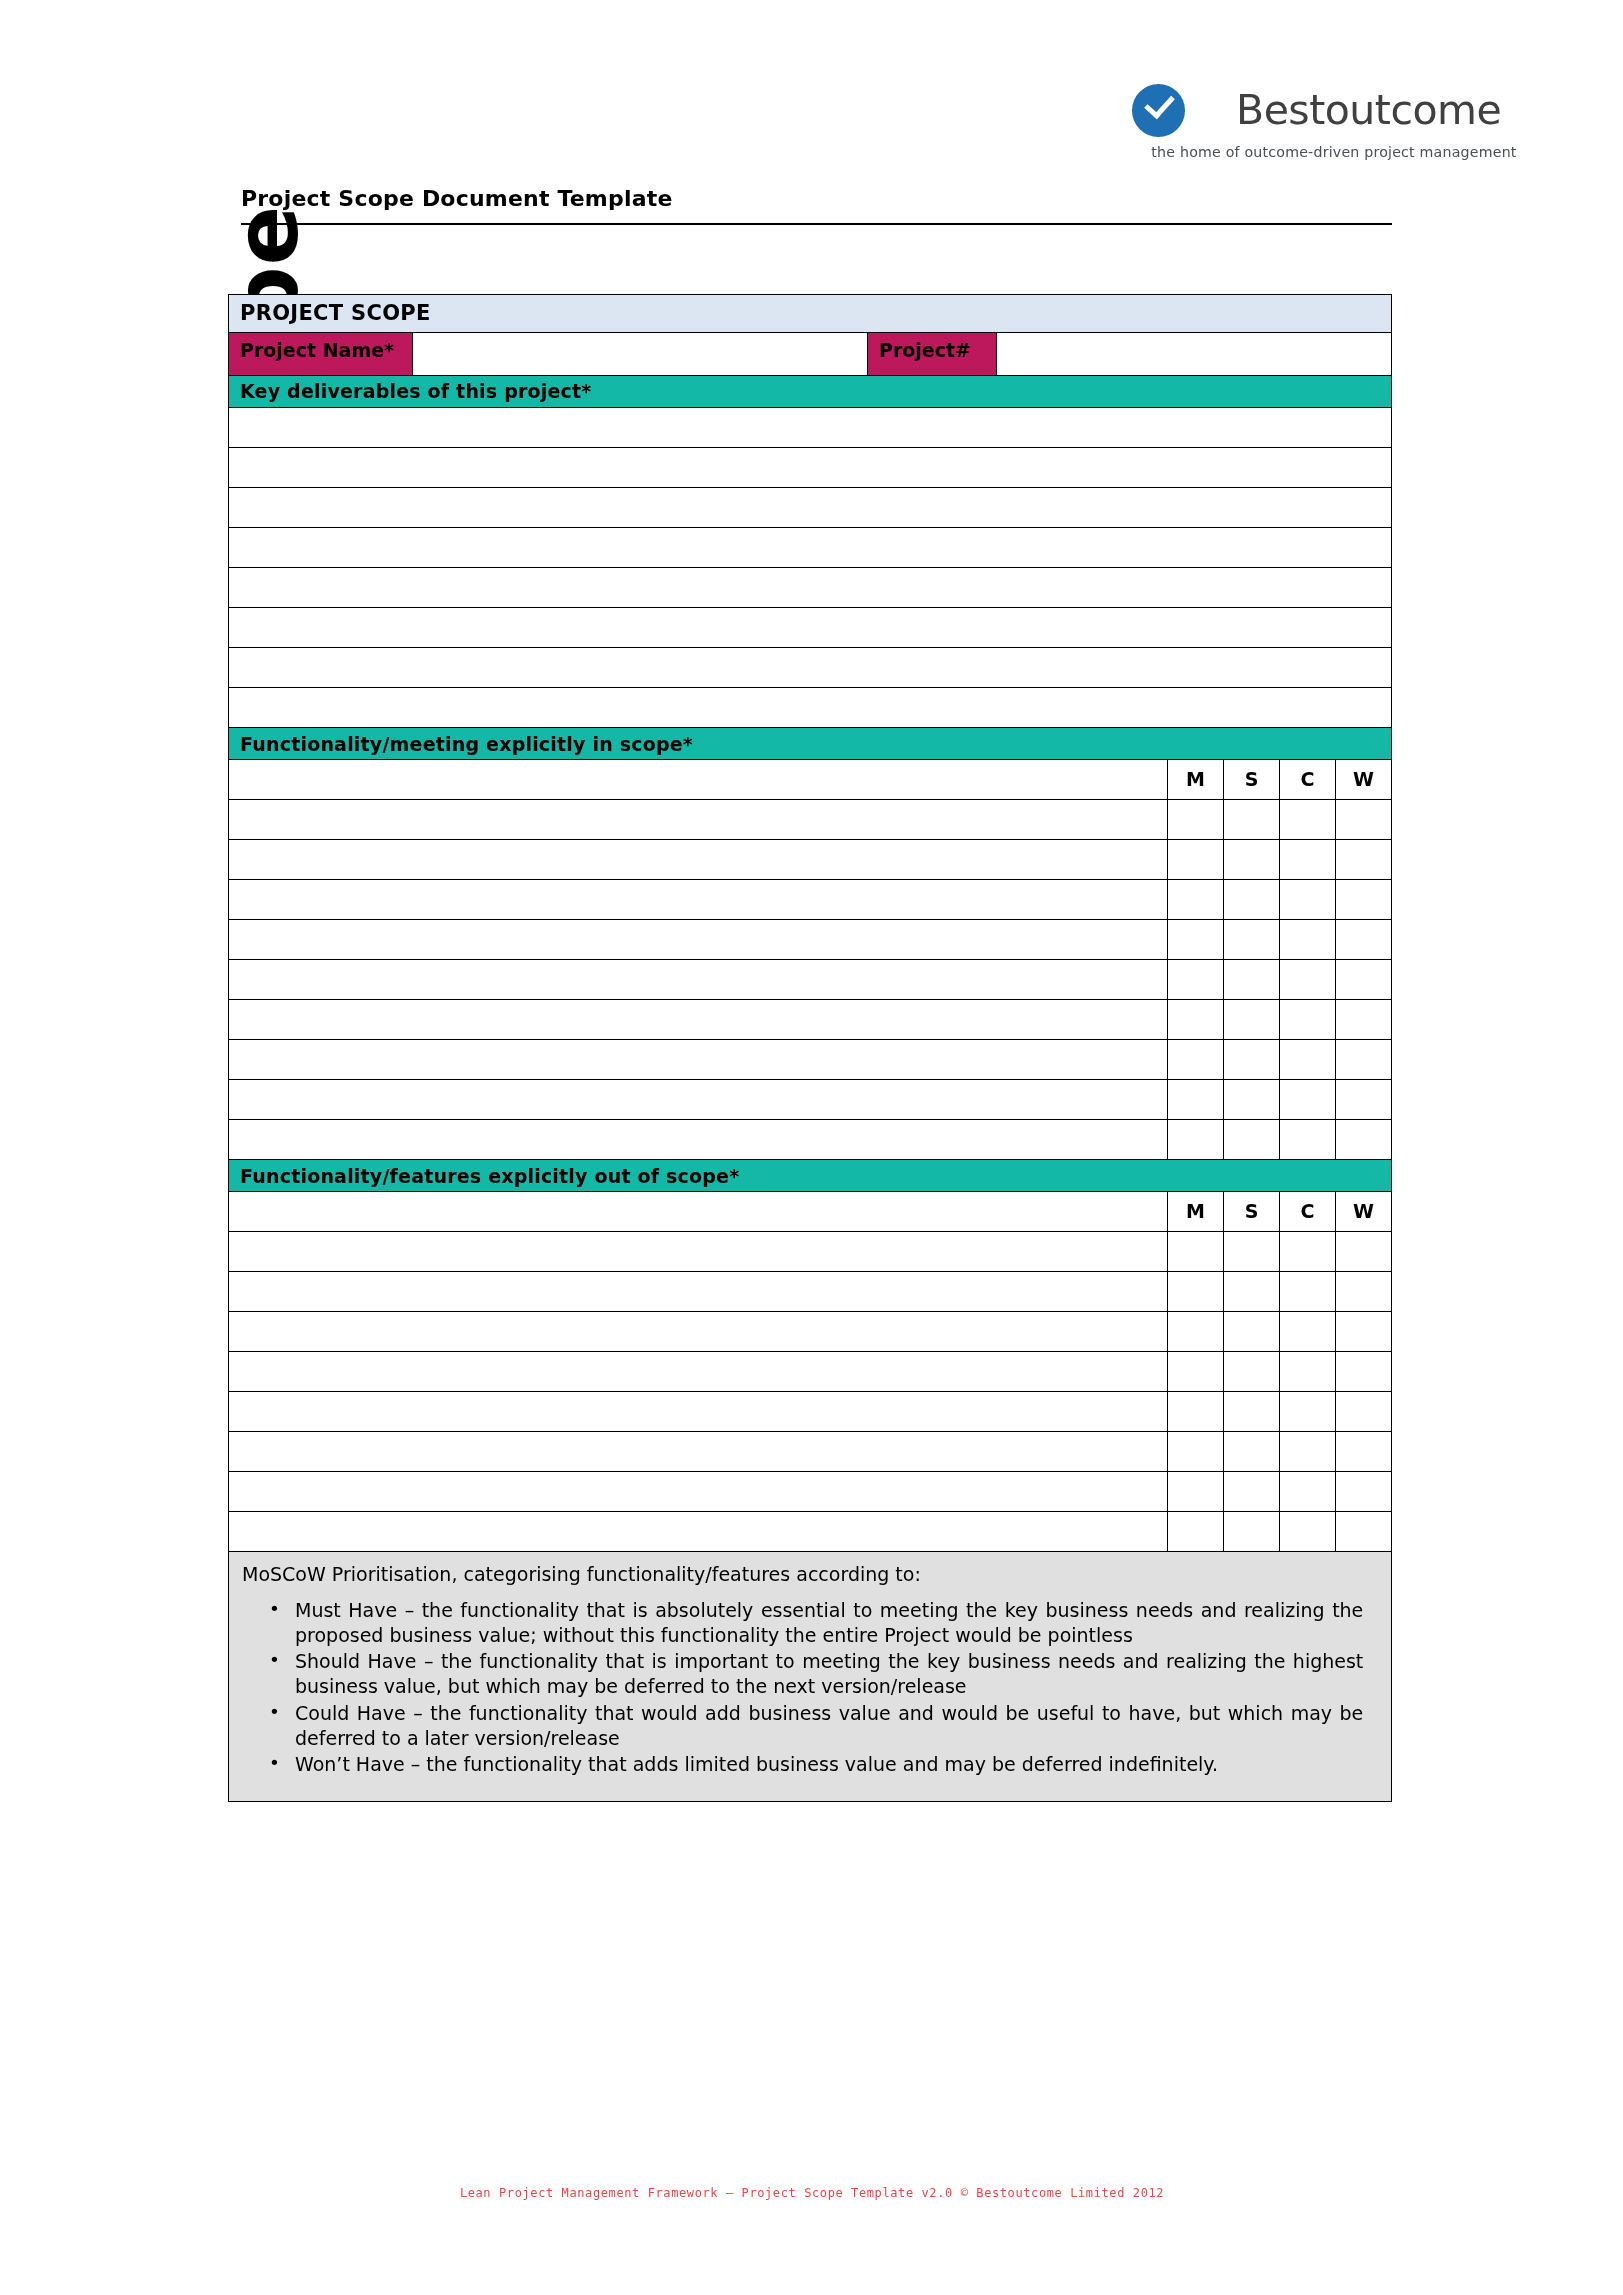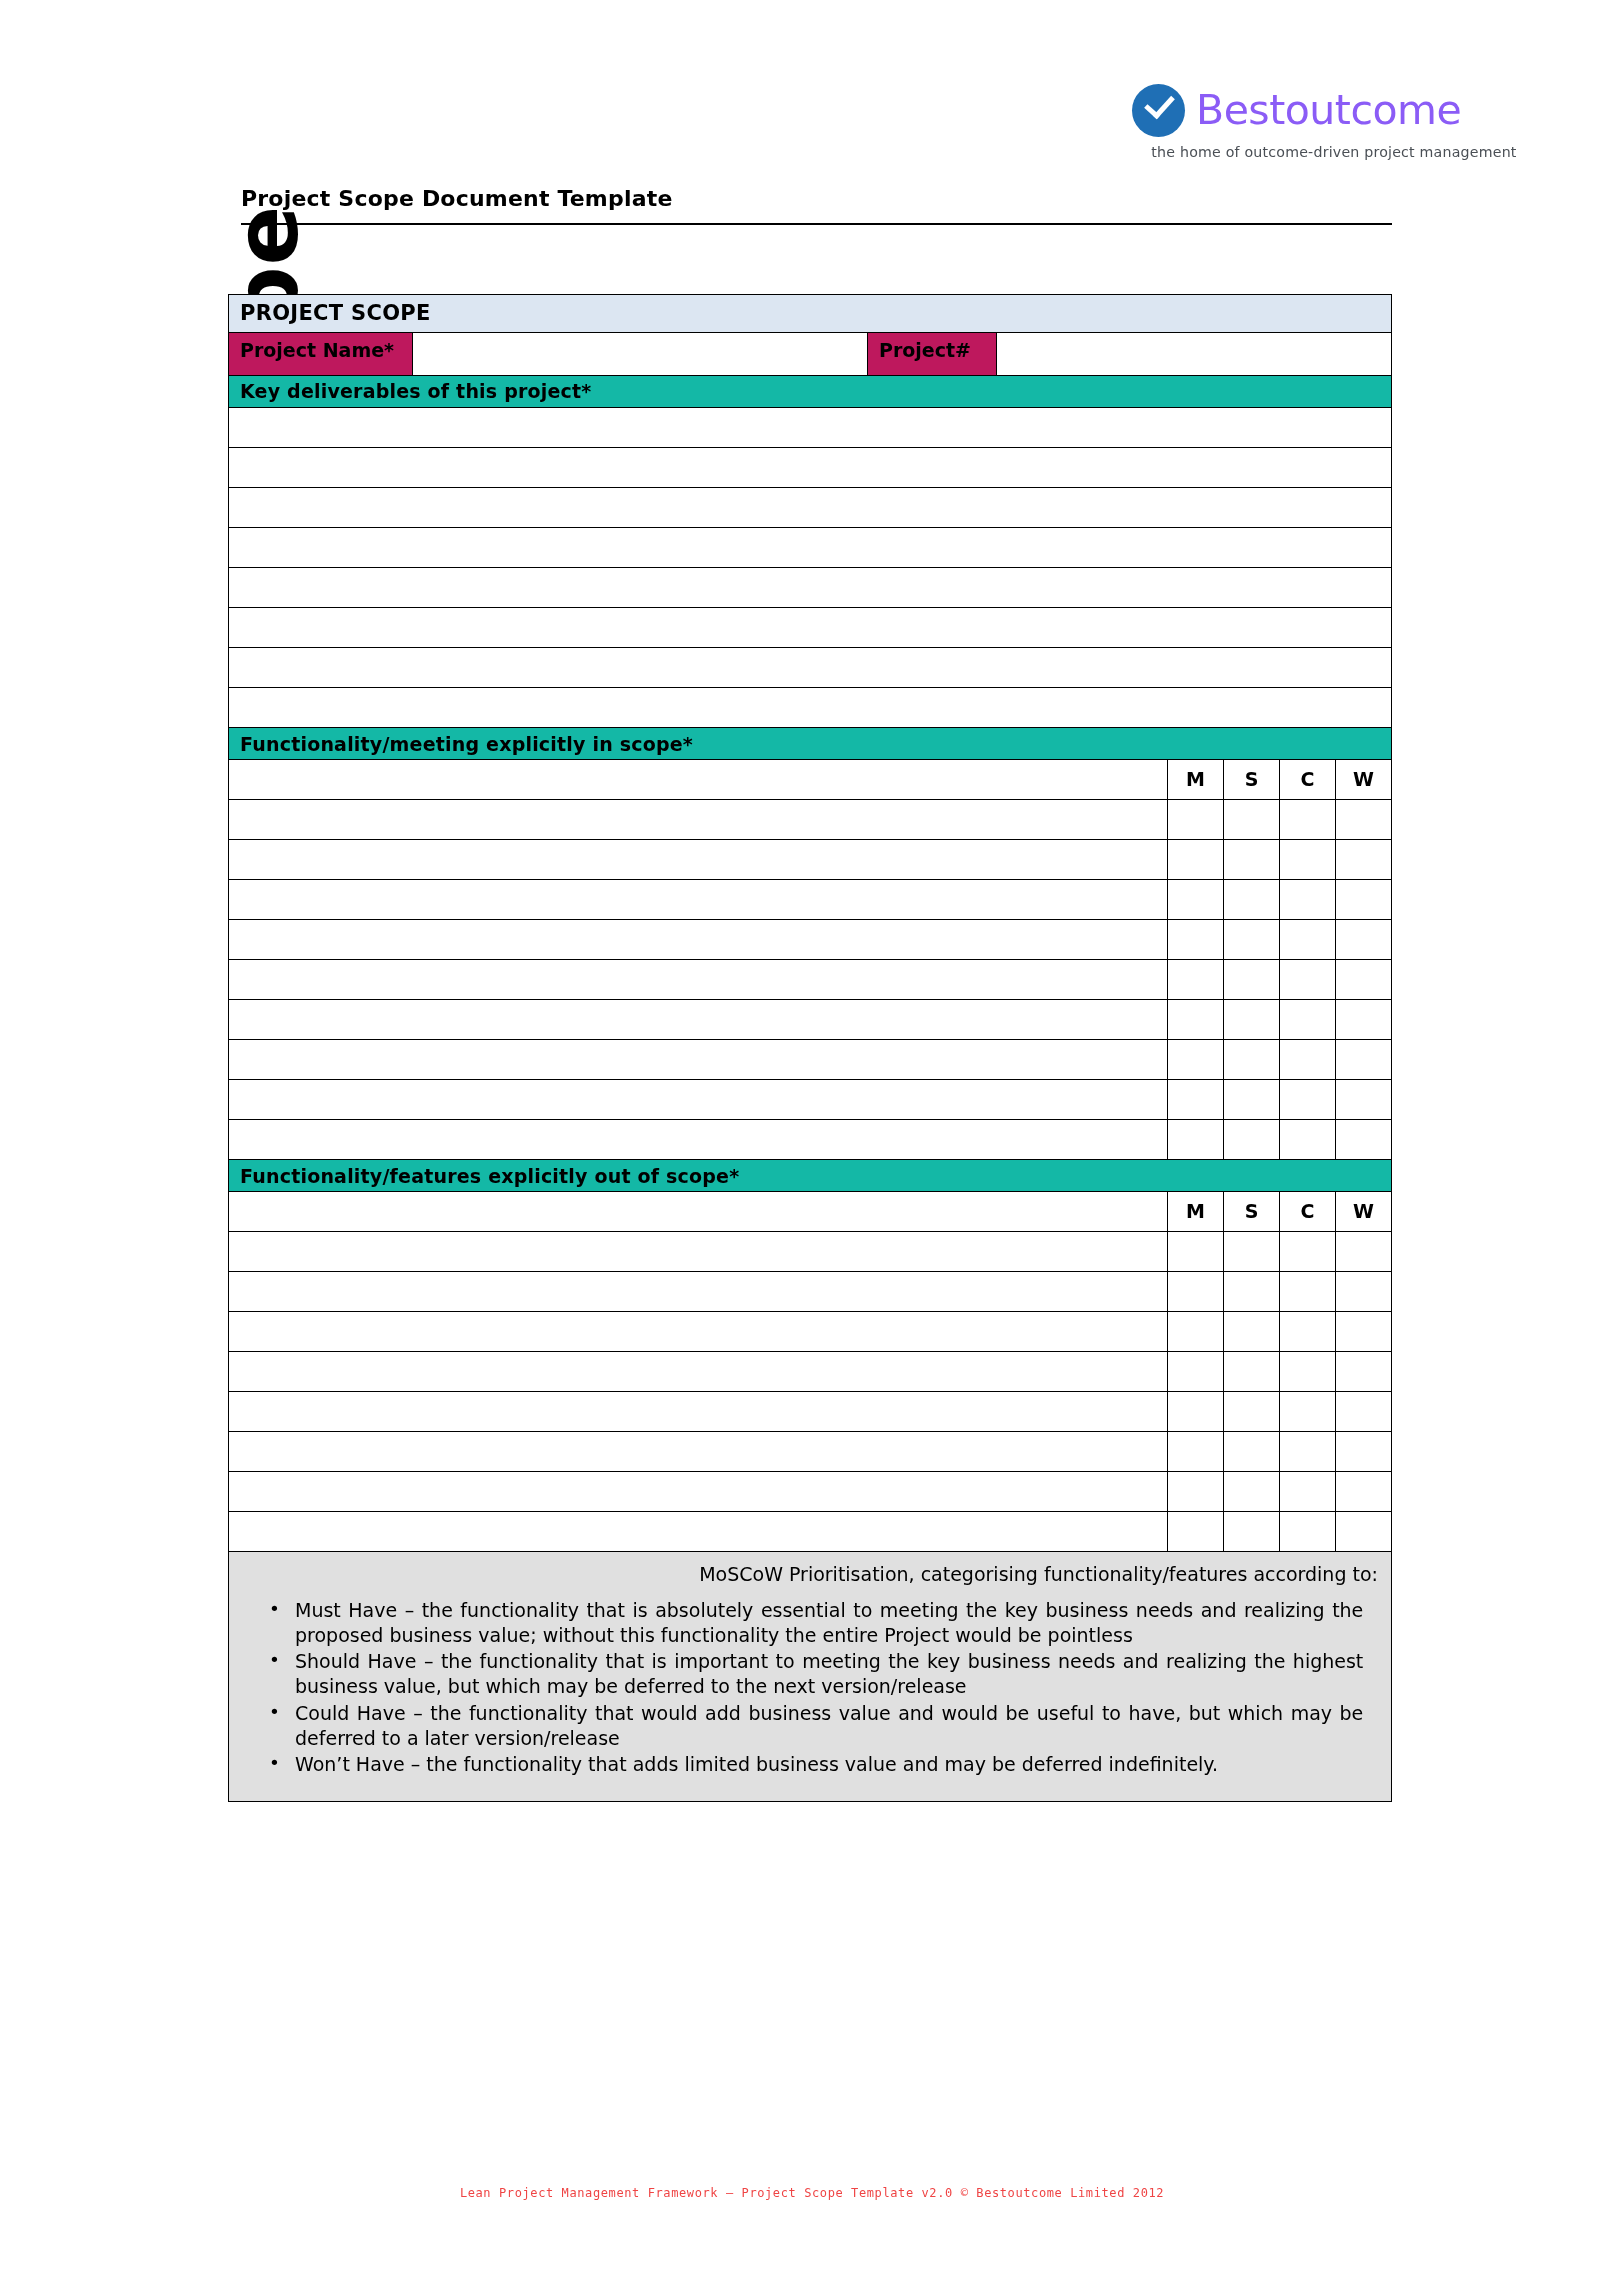--- a/index.html
+++ b/index.html
@@ -44,23 +44,24 @@
     width: 22px;
     height: 12px;
     border-left: 5.5px solid #ffffff;
     border-bottom: 5.5px solid #ffffff;
     transform: rotate(-48deg);
   }
   #brand .logo-word {
     font-family: "DejaVu Sans", sans-serif;
     font-size: 41px;
     letter-spacing: -0.5px;
-    color: #8b5cf6;
+    color: #404040;
     line-height: 1;
     font-weight: 400;
+    margin-left: 40px;
   }
   #brand .tagline {
     margin-top: 7.3px;
     font-size: 14.2px;
     color: #4a4f55;
     letter-spacing: 0.2px;
     text-align: center;
     font-family: "DejaVu Sans", sans-serif;
   }
 
@@ -169,21 +170,21 @@
     box-sizing: border-box;
   }
 
   
   #moscow {
     background: #e0e0e0;
     padding: 9.2px 13px 13px 13px;
     font-size: 19px;
     line-height: 1.33;
   }
-  #moscow .intro { margin: 0 0 1.8px 0; text-align: right; }
+  #moscow .intro { margin: 0 0 1.8px 0; }
   #moscow ul {
     margin: 11px;
     padding-left: 42px;
     list-style: none;
   }
   #moscow li {
     position: relative;
     margin-bottom: 0.9px;
     text-align: justify;
     padding-right: 3.7px;

